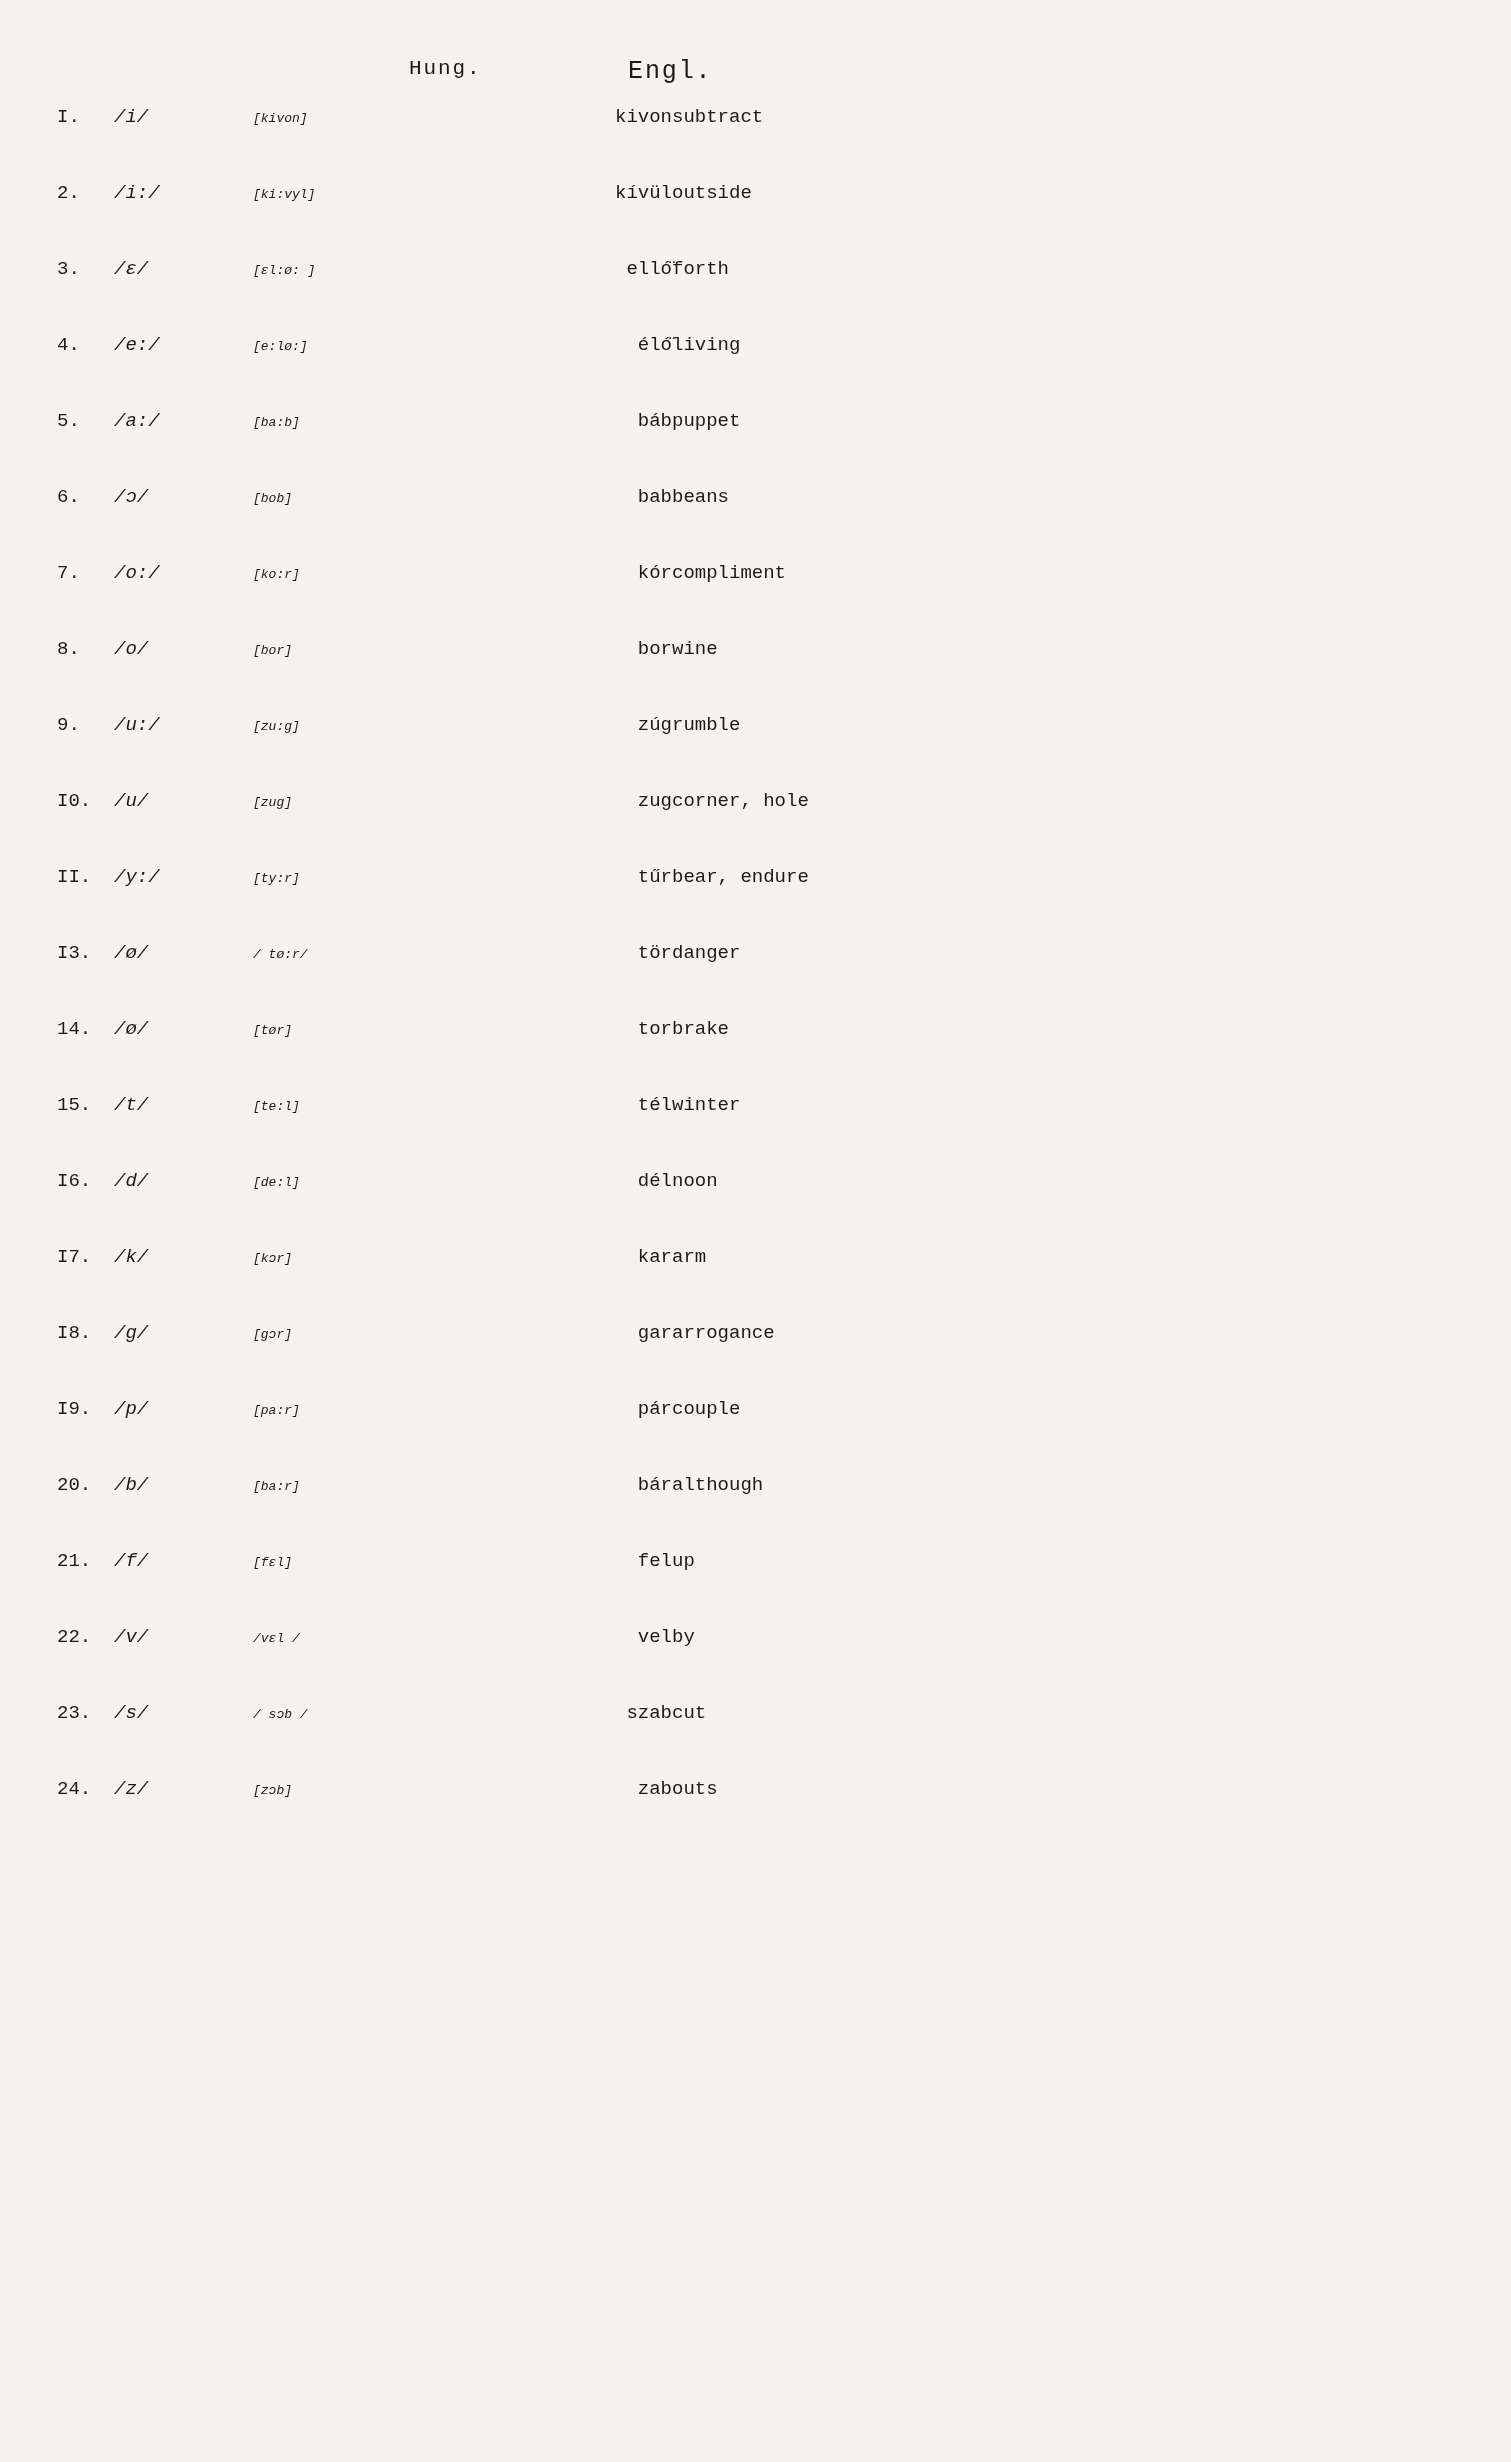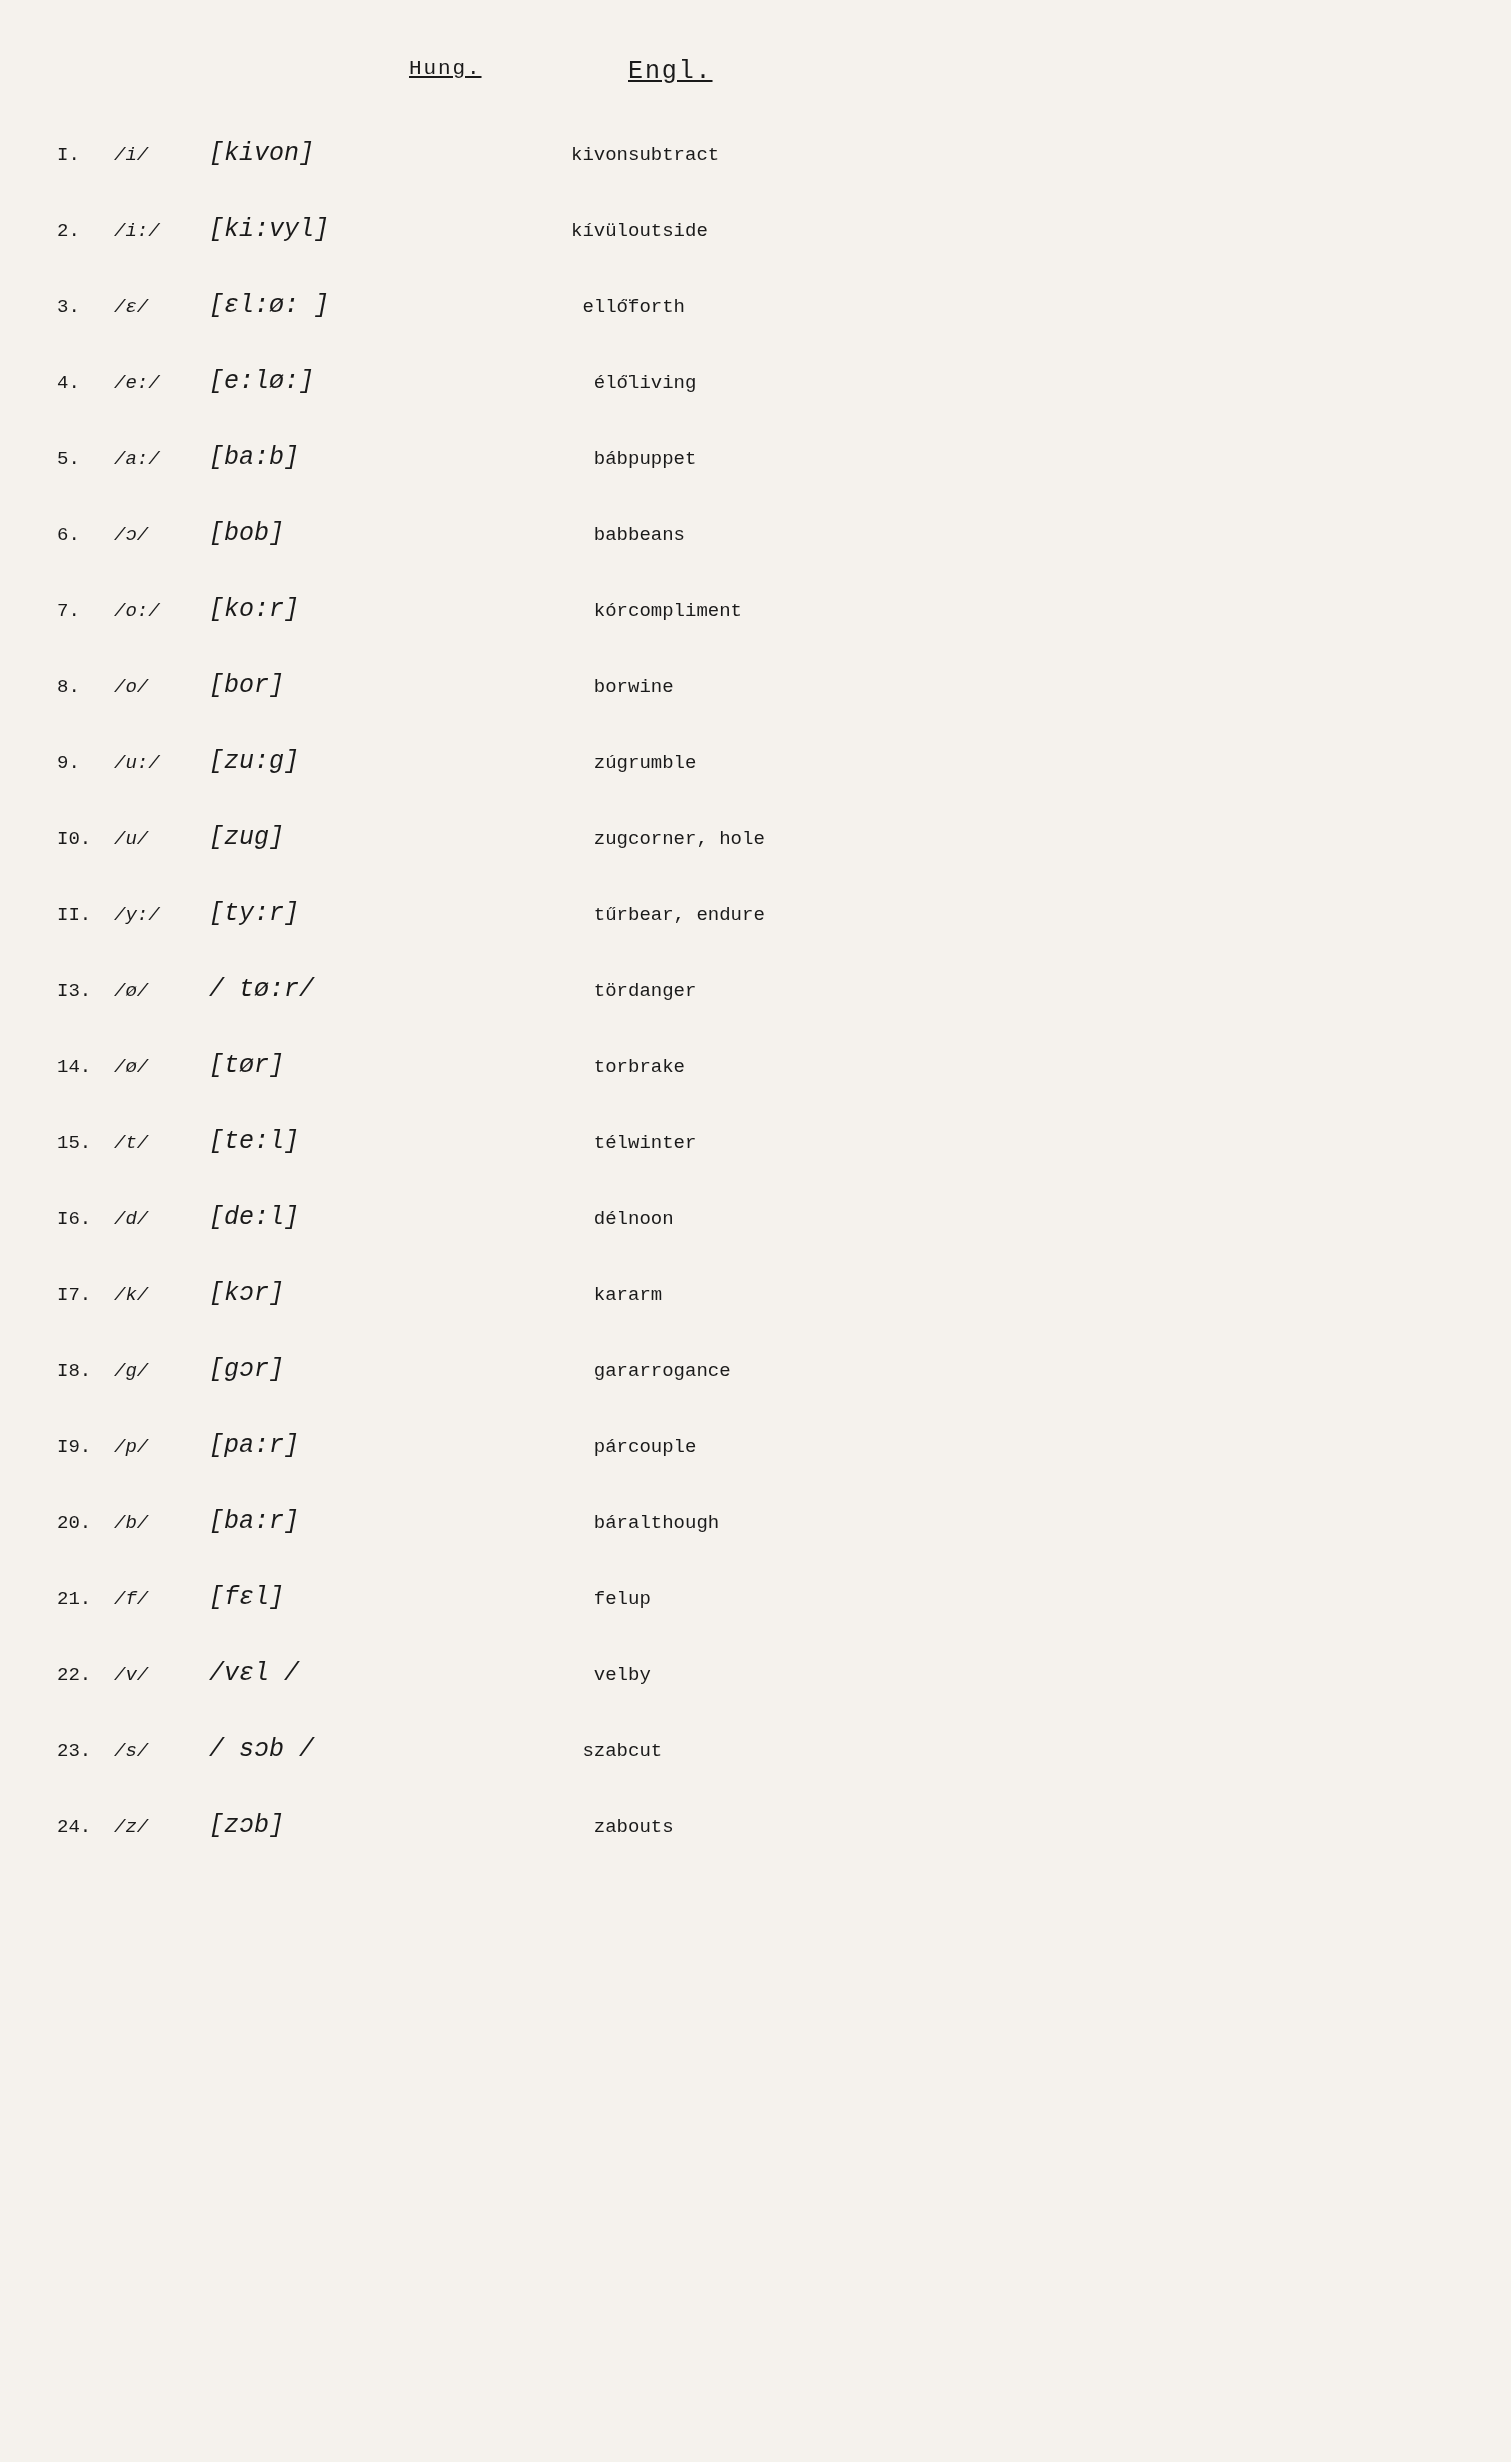--- a/index.html
+++ b/index.html
@@ -17,22 +17,20 @@
     }
 
     .page {
       max-width: 1512px;
       margin: 0 auto;
     }
 
     .header-row {
       display: flex;
       margin-left: 352px;
-      margin-bottom: 38px;
-      text-decoration: underline;
     }
 
     .col-hung {
       width: 219px;
       font-size: 21px;
       letter-spacing: 1.9px;
     }
 
     .col-engl {
       font-size: 25px;
@@ -61,23 +59,24 @@
 
     .entry-phoneme {
       width: 95px;
       font-size: 19px;
       font-style: italic;
       flex-shrink: 0;
     }
 
     .entry-transcription {
       width: 200px;
-      font-size: 25px;
+      font-size: 13px;
       font-style: italic;
       flex-shrink: 0;
+      margin-left: 44px;
     }
 
     .entry-hung {
       width: 219px;
       font-size: 19px;
       flex-shrink: 0;
       text-align: right;
     }
 
     .entry-engl {

